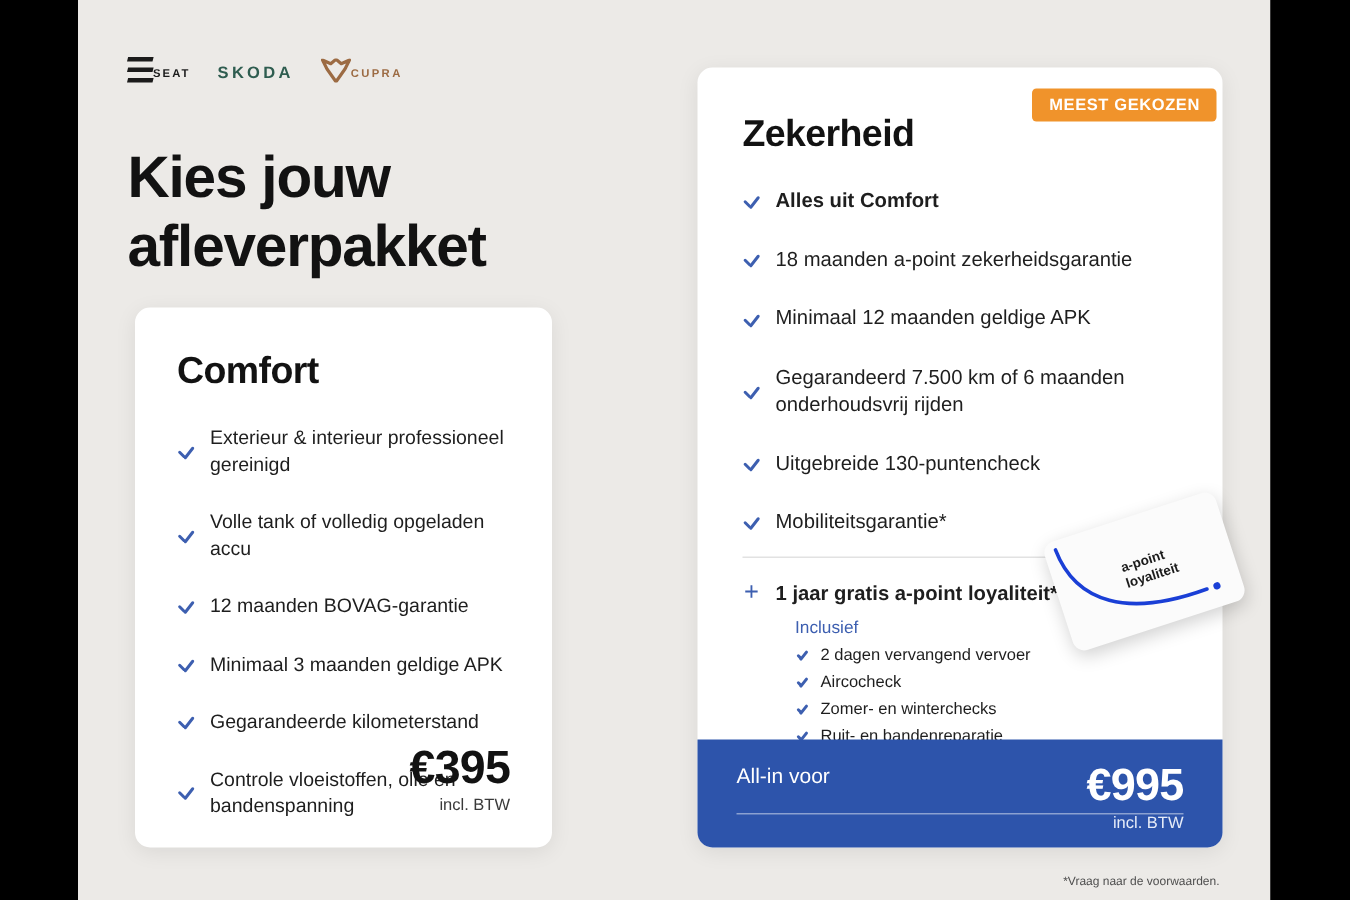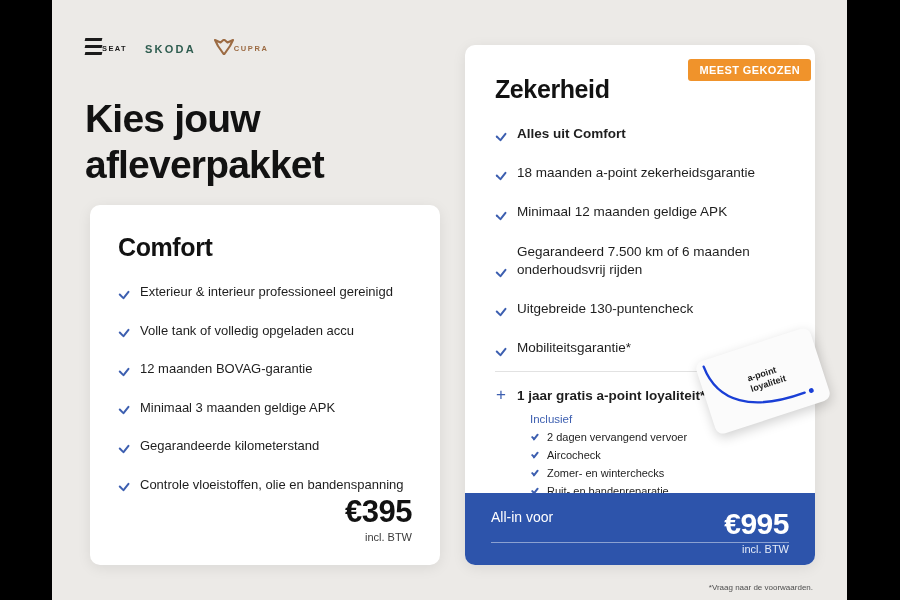--- a/index.html
+++ b/index.html
@@ -62,35 +62,35 @@
   }
 
   
   .card {
     position: absolute;
     background: #fff;
     border-radius: 10px;
     box-shadow: 0 3px 14px rgba(0,0,0,0.08);
   }
   #card-comfort {
-    left: 38px; top: 205px; width: 350px; height: 360px;
+    left: 38px; top: 205px; width: 278px; height: 360px;
     padding: 28px 28px 0 28px;
   }
   #card-zekerheid {
     left: 413px; top: 45px; width: 350px; height: 520px;
     padding: 4px;
   }
   .card-title {
     font-size: 25px; font-weight: 700; color: #121212; letter-spacing: -0.4px;
   }
   #card-comfort .card-title { margin-bottom: 18px; }
 
   .feat-list { list-style: none; }
   .feat-list li {
-    display: flex; align-items: flex-end; gap: 10px;
+    display: flex; align-items: center; gap: 10px;
     font-size: 13px; line-height: 1.35; color: #1e1e1e;
     margin-bottom: 11px;
     margin-top: 21px;
   }
   .check {
     flex: 0 0 auto; width: 12px; height: 12px; margin-top: 2px;
     position: relative;
   }
   .check::before, .check::after {
     content:''; position: absolute; background: #3d5fb0; border-radius: 1px;

